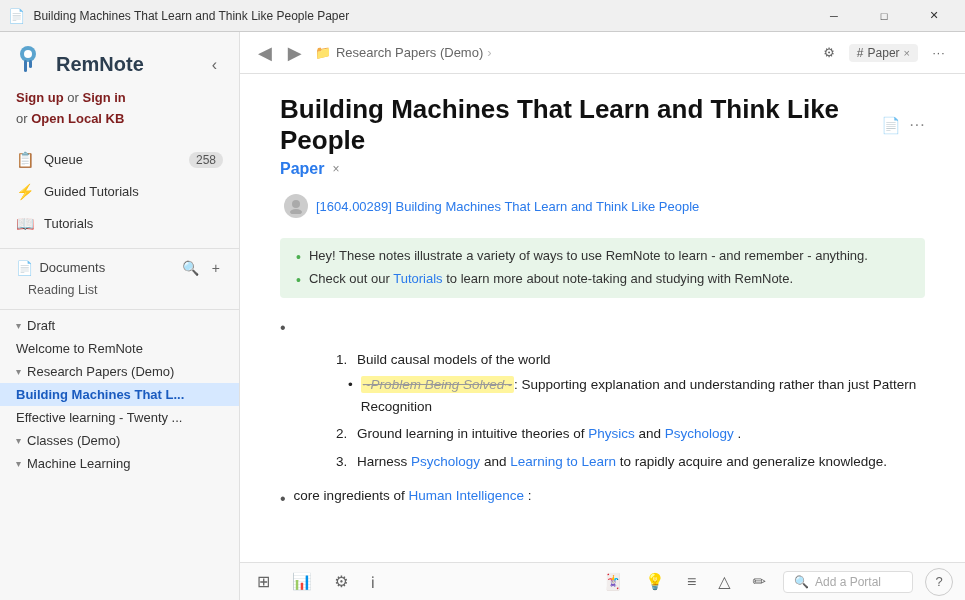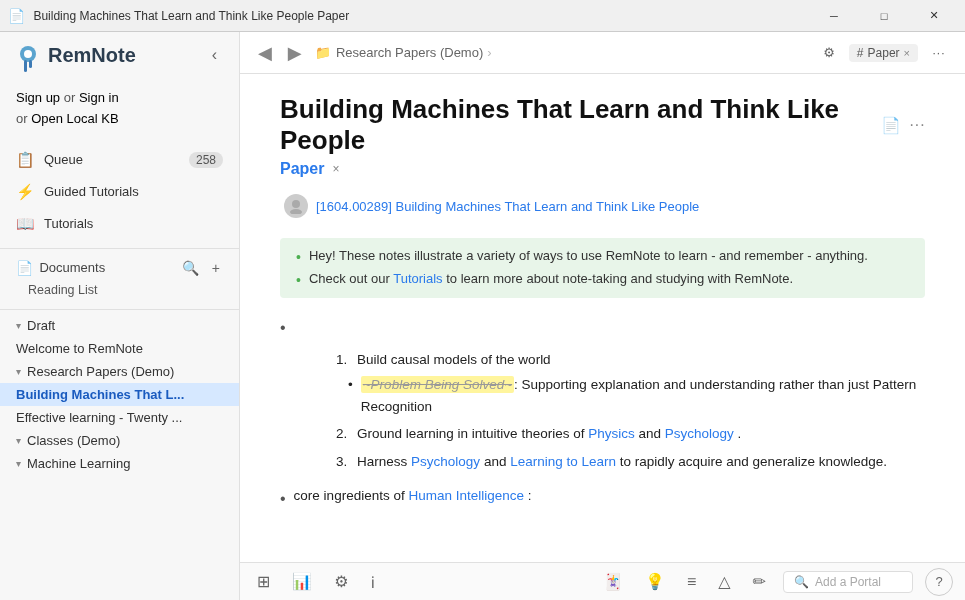--- a/index.html
+++ b/index.html
@@ -30,32 +30,33 @@
       border-right: 1px solid #e0e0e0;
       display: flex;
       flex-direction: column;
       flex-shrink: 0;
       overflow: hidden;
     }
 
     .sidebar-header {
       padding: 12px 16px 8px;
       display: flex;
-      align-items: flex-start;
+      align-items: flex-end;
+      gap: 8px;
     }
     .logo-icon { width: 32px; height: 32px; }
     .logo-text { font-size: 20px; font-weight: bold; color: #2c3e50; }
 
     .sidebar-auth {
       padding: 4px 16px 10px;
       font-size: 13px;
       color: #555;
       line-height: 1.6;
     }
-    .sidebar-auth a { color: #000000; text-decoration: none; font-weight: 400; }
+    .sidebar-auth a { color: #7f1d1d; text-decoration: none; font-weight: 700; }
     .sidebar-collapse-btn {
       margin-left: auto;
       background: none;
       border: none;
       cursor: pointer;
       color: #666;
       font-size: 16px;
       padding: 2px 6px;
     }
 

